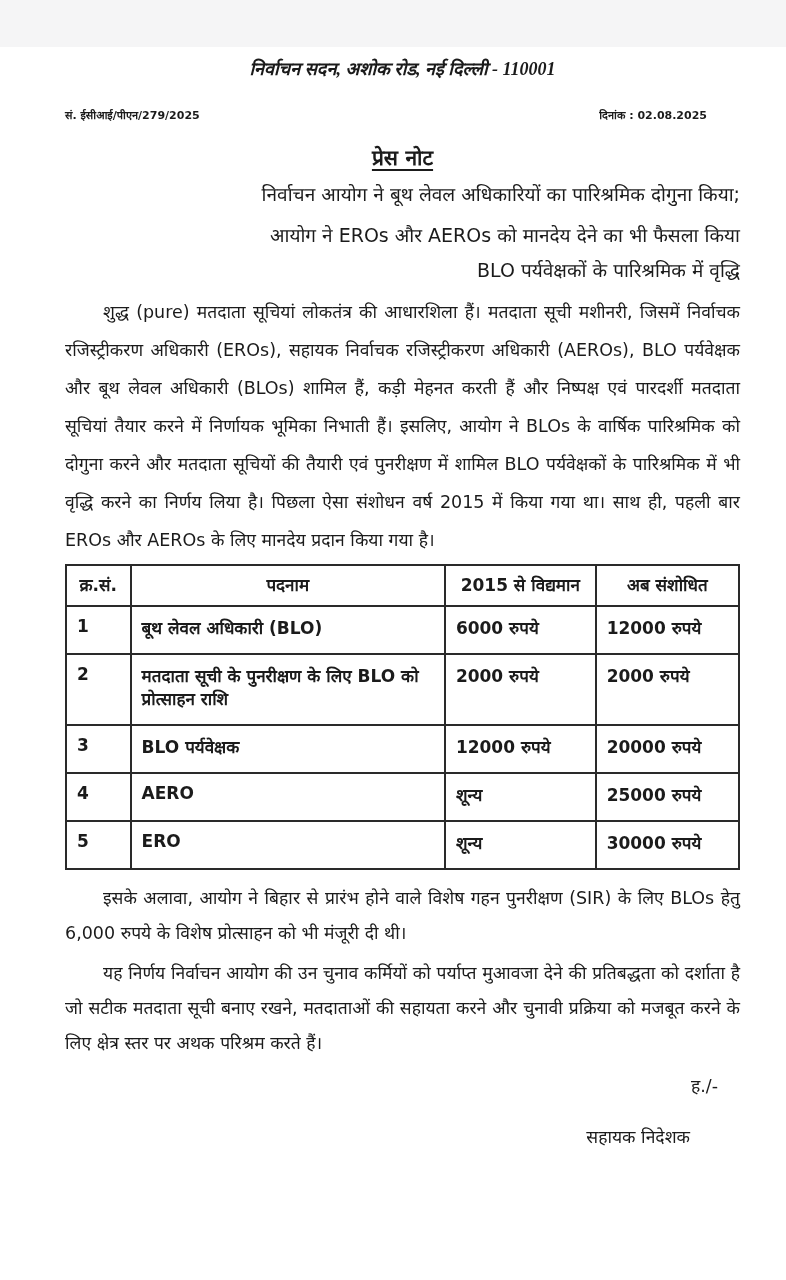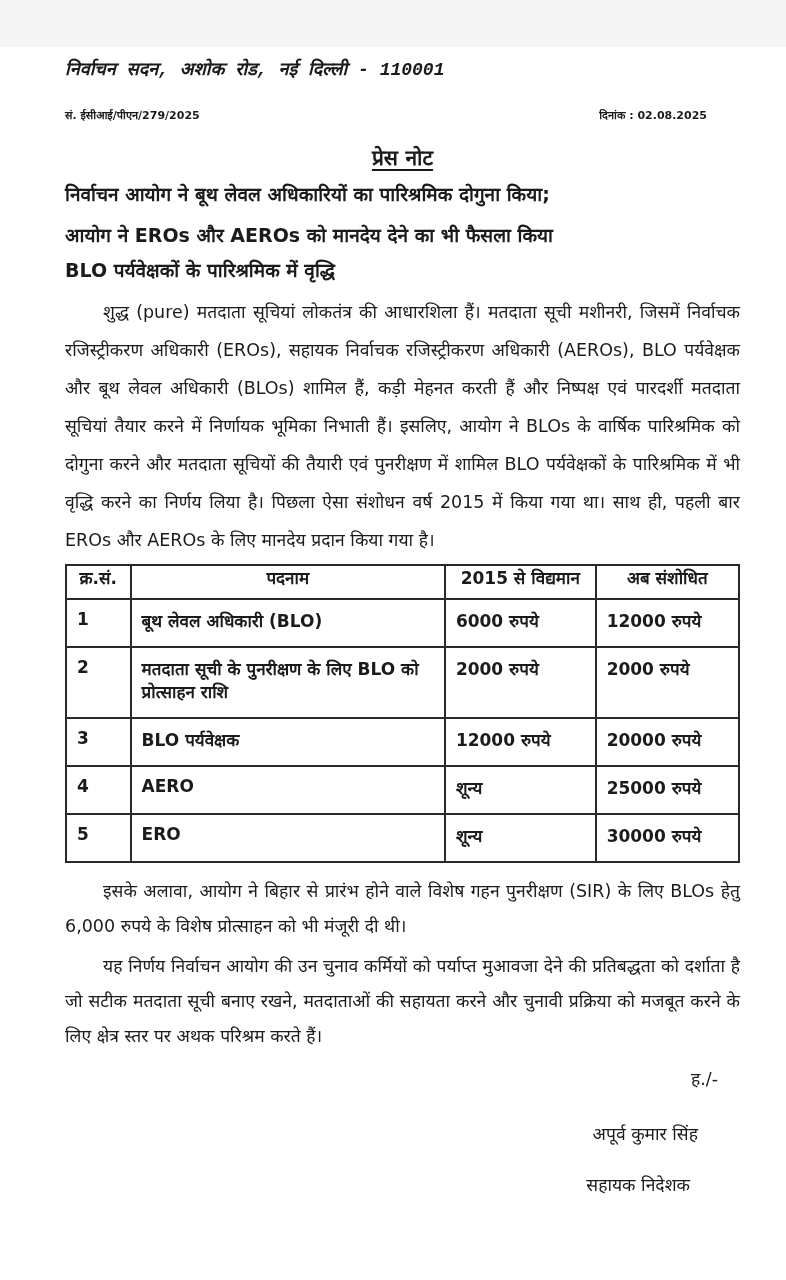--- a/index.html
+++ b/index.html
@@ -16,53 +16,53 @@
     font-family:"DejaVu Sans","Liberation Sans",sans-serif;
   }
   .top-strip{height:47px;background:var(--strip);}
   .content{width:675px;margin-left:65px;}
 
   .org-title{
     text-align:center;font-size:31px;font-weight:700;
     margin-top:40px;line-height:42px;letter-spacing:1px;
   }
   .address{
-    text-align:left;font-size:18px;font-style:italic;font-weight:700;
-    margin-top:9px;font-family:Liberation Mono, monospace;
+    text-align:center;font-size:18px;font-style:italic;font-weight:700;
+    margin-top:9px;font-family:Liberation Serif, serif;
   }
   .ref-line{
     display:flex;justify-content:space-between;align-items:flex-end;
     margin-top:27px;font-size:11px;font-weight:700;
   }
   .ref-line .date{padding-right:33px;}
 
   .press-title{text-align:center;margin-top:21px;font-size:21px;font-weight:700;}
   .press-title span{text-decoration:underline;text-underline-offset:4px;text-decoration-thickness:2px;margin-top:8px;}
 
-  .headline{text-align:left;font-weight:700;font-size:19px;line-height:24px;}
+  .headline{text-align:right;font-weight:400;font-size:19px;line-height:24px;}
   .headline.h1{margin-top:11px;}
   .headline.h2{margin-top:11px;}
   .headline.h3{margin-top:17px;}
 
   .para{
     font-size:17.5px;text-align:justify;text-indent:38px;
     margin:0;font-weight:500;
   }
   .para.p1{margin-top:11px;line-height:38px;}
   .para.p2{margin-top:11px;line-height:35px;}
   .para.p3{margin-top:5px;line-height:35px;}
 
   table.remuneration{
     width:675px;border-collapse:collapse;margin-top:5px;
     font-size:17px;font-weight:700;
   }
   table.remuneration th,table.remuneration td{
     border:2px solid var(--rule);vertical-align:top;
   }
-  table.remuneration th{padding:0 4px 9px;text-align:center;font-weight:700;}
+  table.remuneration th{padding:7px 4px 9px;text-align:center;font-weight:700;}
   table.remuneration td{padding:9px 10px 14px;text-align:left;}
   col.c-sn{width:9.6%;}
   col.c-desig{width:46.7%;}
   col.c-exist{width:22.4%;}
   col.c-rev{width:21.3%;}
   td.sn{padding-left:12px;font-family:"DejaVu Sans","Liberation Sans",sans-serif;}
 
   .signature{margin-top:12px;text-align:right;font-size:17.5px;font-weight:500;}
   .sig-signed{padding-right:22px;}
   .sig-name{margin-top:31px;padding-right:42px;}
@@ -139,17 +139,16 @@
         <td>30000 रुपये</td>
       </tr>
     </tbody>
   </table>
 
   <p class="para p2">इसके अलावा, आयोग ने बिहार से प्रारंभ होने वाले विशेष गहन पुनरीक्षण (SIR) के लिए BLOs हेतु 6,000 रुपये के विशेष प्रोत्साहन को भी मंजूरी दी थी।</p>
   <p class="para p3">यह निर्णय निर्वाचन आयोग की उन चुनाव कर्मियों को पर्याप्त मुआवजा देने की प्रतिबद्धता को दर्शाता है जो सटीक मतदाता सूची बनाए रखने, मतदाताओं की सहायता करने और चुनावी प्रक्रिया को मजबूत करने के लिए क्षेत्र स्तर पर अथक परिश्रम करते हैं।</p>
 
   <div class="signature">
     <div class="sig-signed">ह./-</div>
-    <div class="sig-name">अपूर्व कुमार सिंह</div>
     <div class="sig-desig">सहायक निदेशक</div>
   </div>
 
 </div>
 
 </body></html>

